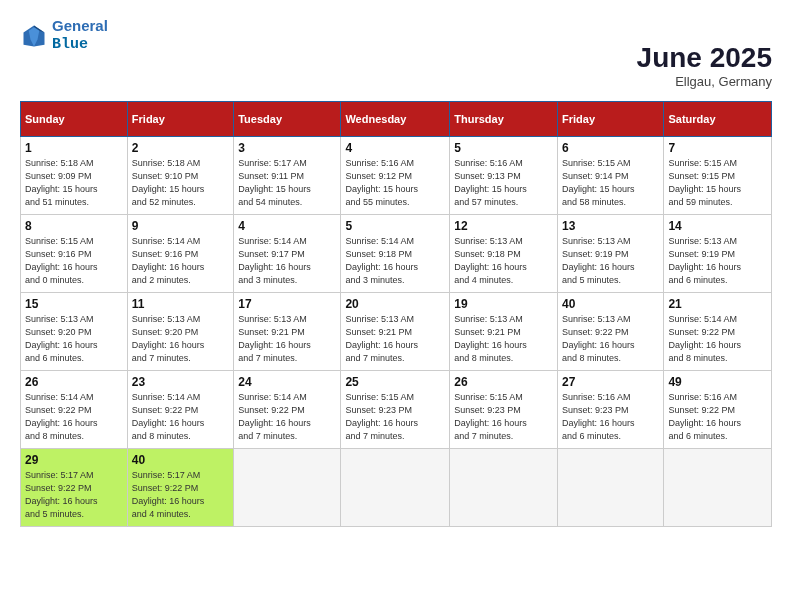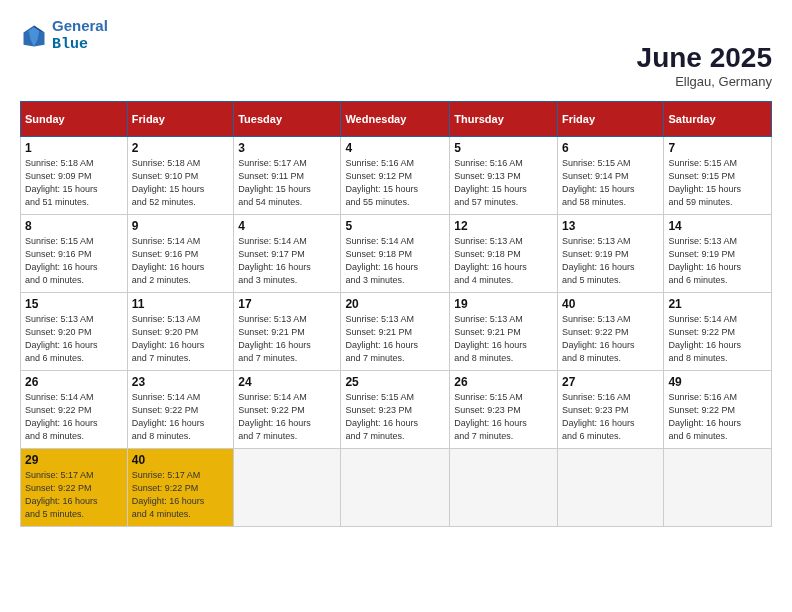--- a/index.html
+++ b/index.html
@@ -69,21 +69,21 @@
     }
     tbody tr td {
       border: 1px solid #ccc;
       padding: 4px 4px;
       vertical-align: top;
       width: 113px;
       height: 78px;
       background: #fff;
     }
     tbody tr:last-child td {
-      background: #eab308;
+      background: #bef264;
     }
     .day-num {
       font-size: 12px;
       font-weight: bold;
       color: #111;
       display: block;
       margin-bottom: 2px;
     }
     .day-info {
       font-size: 9px;

